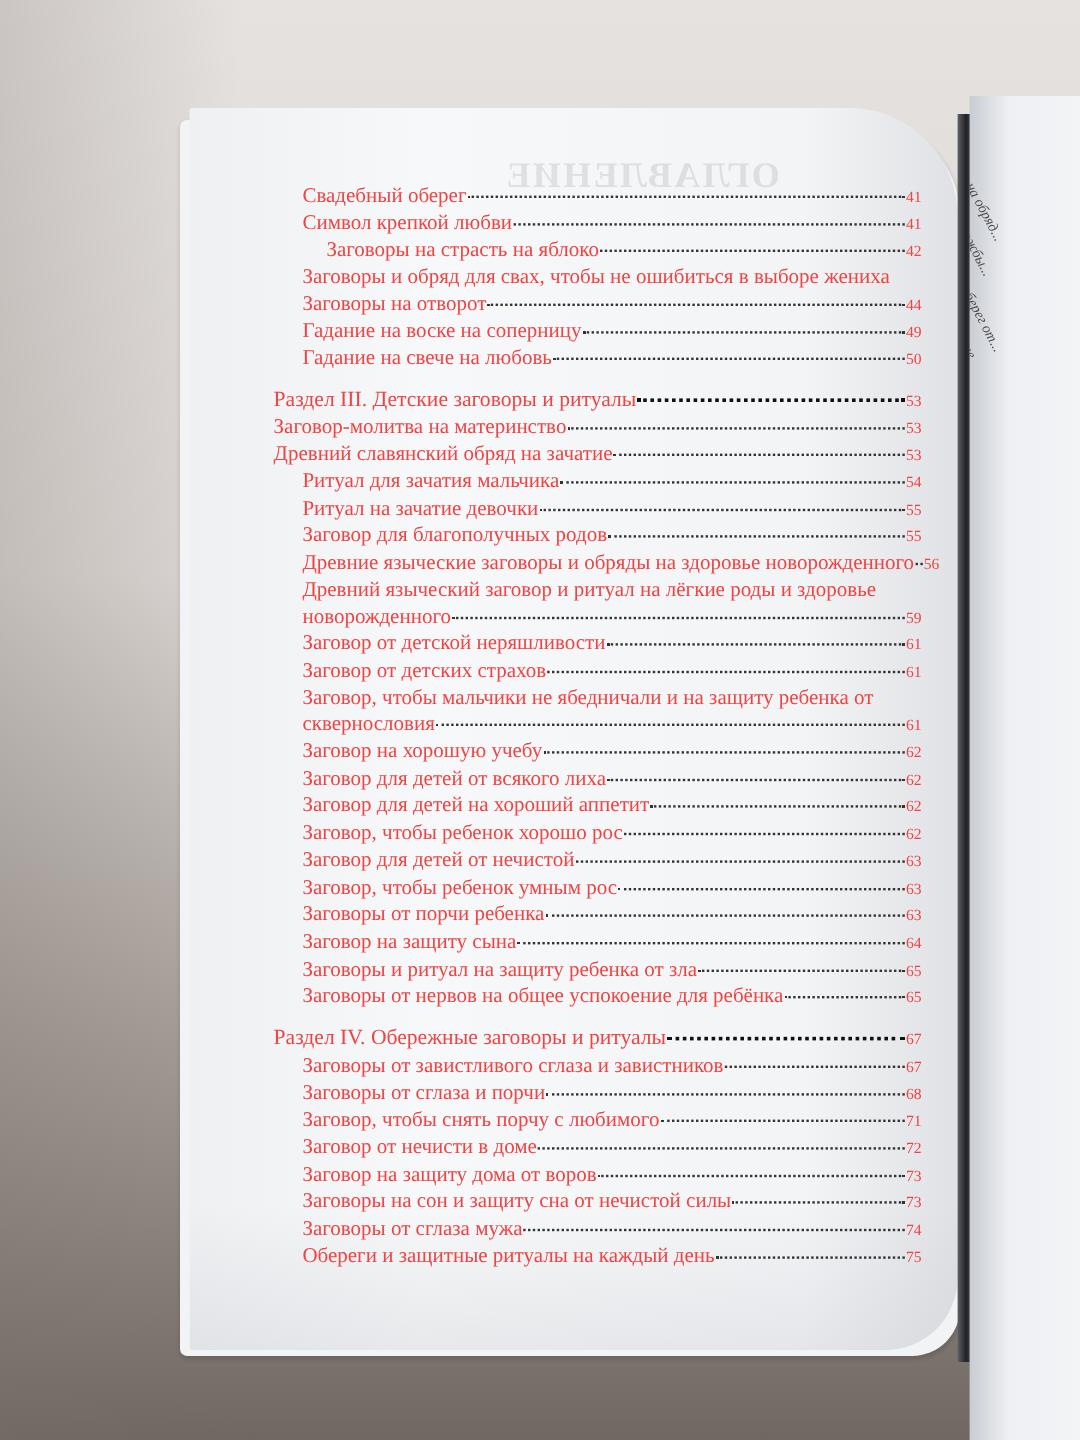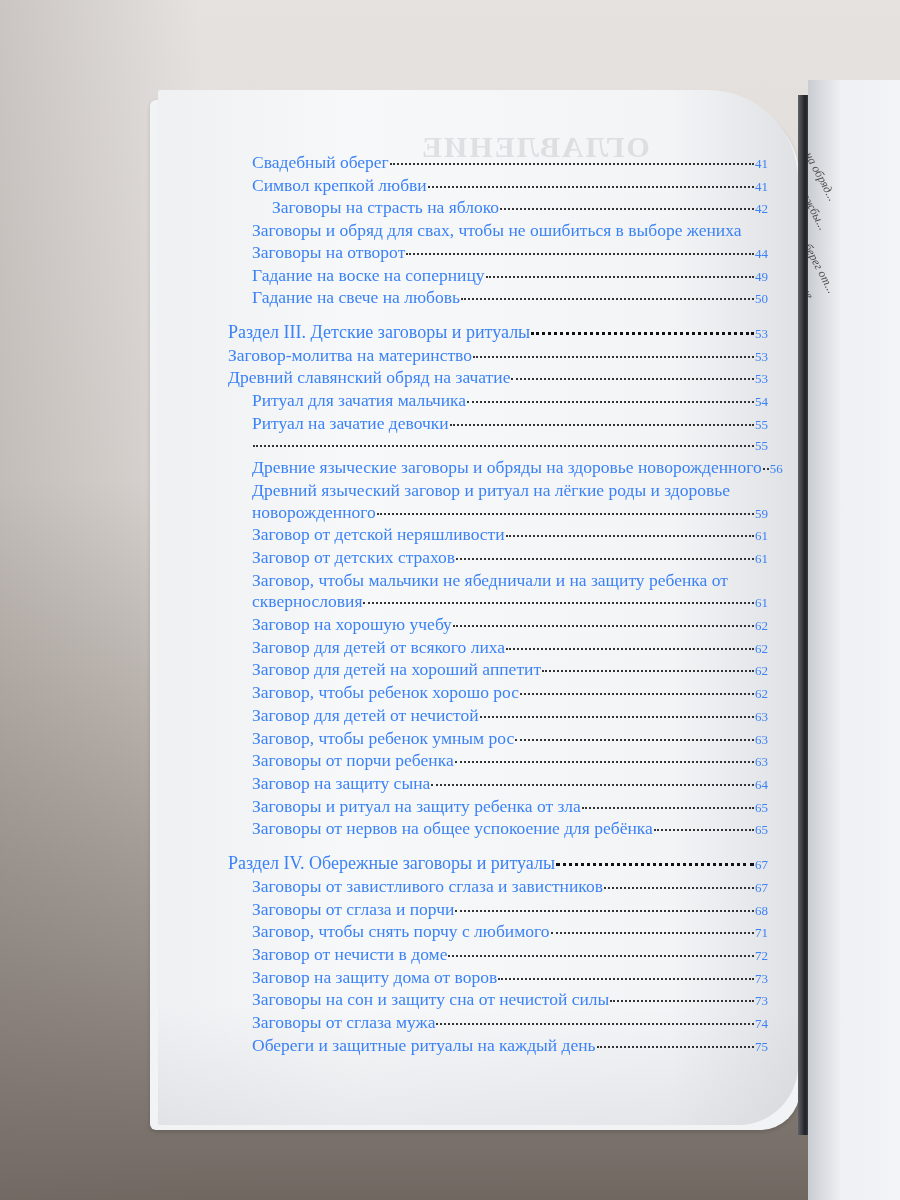--- a/index.html
+++ b/index.html
@@ -28,21 +28,21 @@
       content: ""; position: absolute; left: 0; bottom: 0; width: 100%; height: 120px;
       background: linear-gradient(180deg, rgba(255,255,255,0), rgba(200,204,210,0.35));
     }
     .ghost-title {
       position: absolute; left: 262px; top: 40px;
       font-size: 30px; letter-spacing: 2px; color: rgba(120,120,125,0.18);
       transform: scaleX(-1); font-weight: bold;
     }
     .toc {
       position: absolute; left: 228px; top: 152px; width: 540px;
-      color: #3b82f6; font-size: 17.5px; line-height: 21.7px;
+      color: #ef4444; font-size: 17.5px; line-height: 21.7px;
     }
     .row { display: flex; align-items: baseline; white-space: nowrap; }
     .row .t { flex: 0 0 auto; }
     .row .dots {
       flex: 1 1 auto; overflow: hidden; margin: 0 1px;
       border-bottom: 2px dotted #333; transform: translateY(-3px); min-width: 6px;
     }
     .row .p { flex: 0 0 auto; font-size: 13px; }
     .indent1 { padding-left: 24px; }
     .indent2 { padding-left: 44px; }
@@ -133,20 +133,21 @@
       <span class="t">Ритуал для зачатия мальчика</span>
       <span class="dots"></span>
       <span class="p">54</span>
     </div>
   <div class="row indent1">
       <span class="t">Ритуал на зачатие девочки</span>
       <span class="dots"></span>
       <span class="p">55</span>
     </div>
   <div class="row indent1">
+      <span class="t">Заговор для благополучных родов</span>
       <span class="dots"></span>
       <span class="p">55</span>
     </div>
   <div class="row indent1">
       <span class="t">Древние языческие заговоры и обряды на здоровье новорожденного</span>
       <span class="dots"></span>
       <span class="p">56</span>
     </div>
   <div class="indent1">
     <div>Древний языческий заговор и ритуал на лёгкие роды и здоровье</div>

